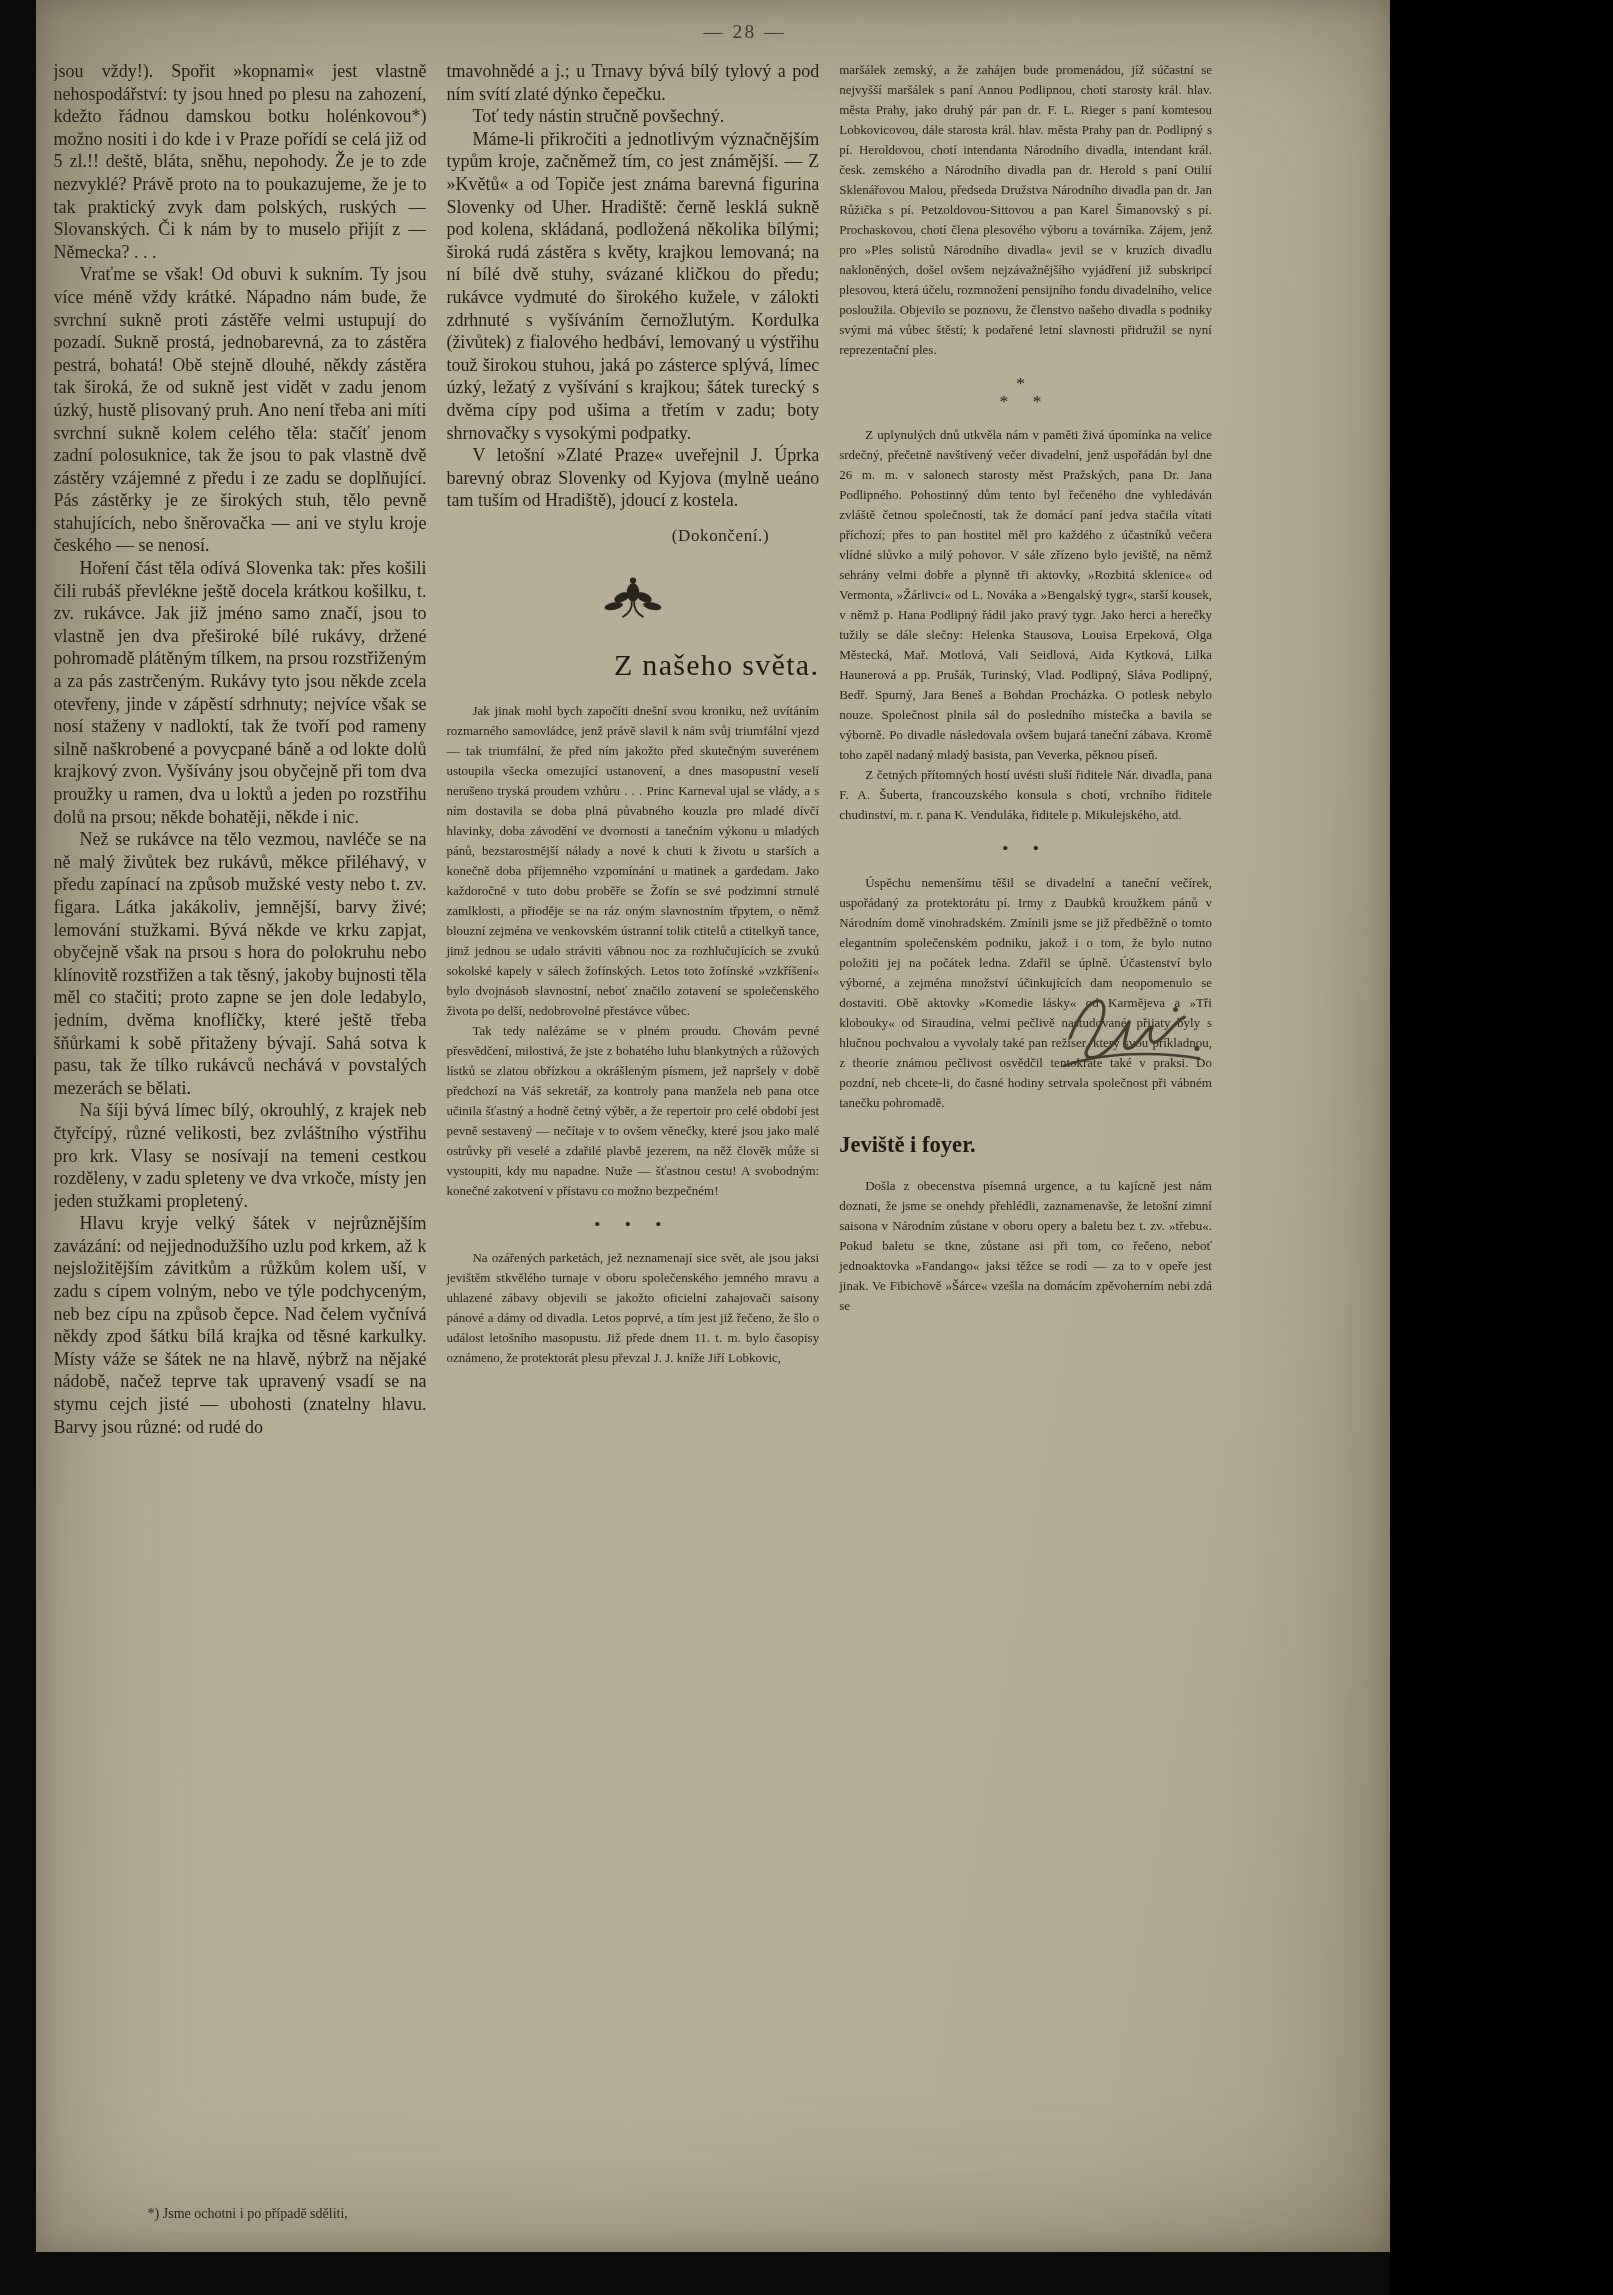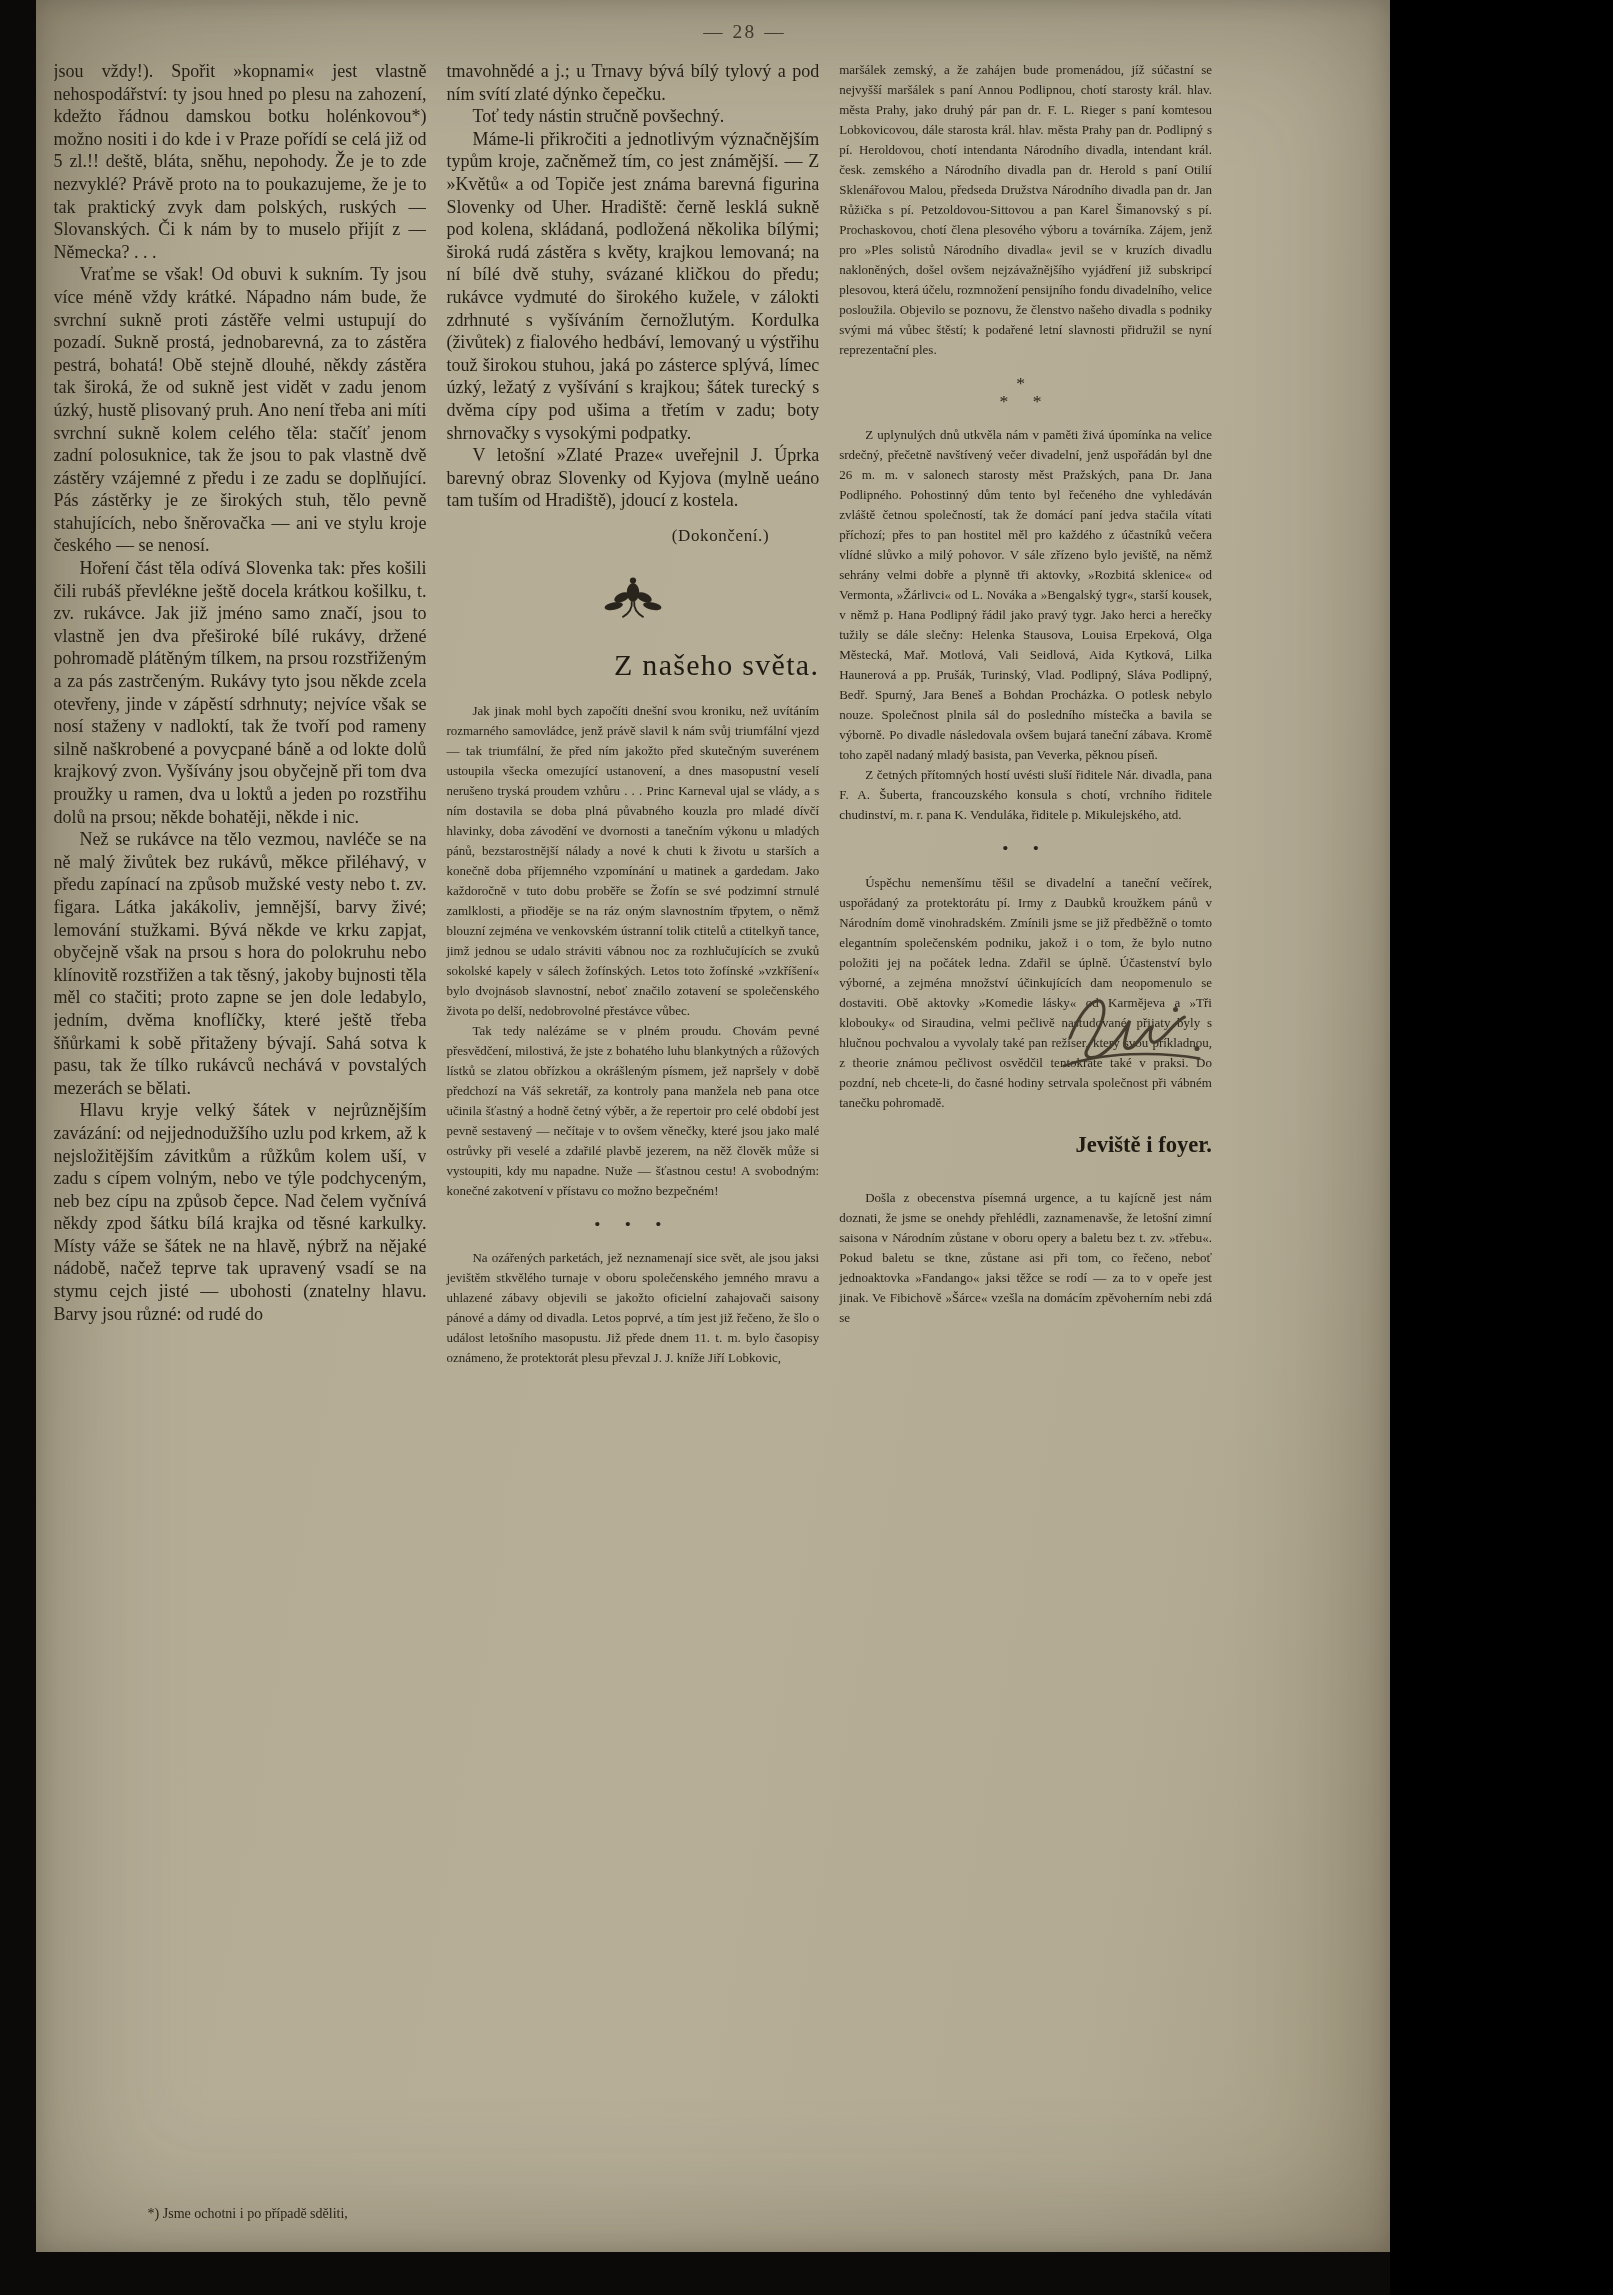--- a/index.html
+++ b/index.html
@@ -19,21 +19,21 @@
   .plist{width:100%;}
   .para{margin:0;text-align:justify;text-indent:26px;hyphens:auto;}
   .feature .para{font-size:18px;line-height:22.6px;}
   .chronicle .para, .plist.chronicle .para{font-size:13px;line-height:20px;}
   .cont > p:first-child{text-indent:0;}
   .footnote{margin-top:auto;font-size:14px;padding-left:94px;color:#2a2419;}
   .dokonceni{text-align:right;padding-right:50px;margin-top:14px;font-size:17px;letter-spacing:0.6px;}
   .ornament{text-align:center;margin:29px 0 3.8px 0;}
   .section-heading{font-size:30px;font-weight:normal;text-align:right;margin:21px 0 19px 0;
                    letter-spacing:1.3px;color:#1f1a12;}
-  .sub-heading{font-size:22.6px;font-weight:bold;text-align:right;margin:19px 0 30px 0;color:#1f1a12;font-family:Liberation Serif, serif;}
+  .sub-heading{font-size:22.6px;font-weight:bold;text-align:left;margin:19px 0 18px 0;color:#1f1a12;font-family:Liberation Serif, serif;}
   .sep{text-align:center;margin:15px 0;font-size:17.6px;letter-spacing:10px;white-space:pre-line;
        line-height:17.6px;color:#2a2419;}
   .signature{height:0;overflow:visible;text-align:right;}
   .signature svg{transform:translateY(-135px) translateX(-3.8px);}
 </style>
 </head>
 <body>
 
 <div class="scan">
   <div class="frame-left"></div>
@@ -43,20 +43,21 @@
     <div class="pagenum">— 28 —</div>
 
     <div class="cols">
 
       <div class="col feature">
         <div class="plist feature cont">
             <p class="para">jsou vždy!). Spořit »kopnami« jest vlastně nehospodářství: ty jsou hned po plesu na zahození, kdežto řádnou damskou botku holénkovou*) možno nositi i do kde i v Praze pořídí se celá již od 5 zl.!! deště, bláta, sněhu, nepohody. Že je to zde nezvyklé? Právě proto na to poukazujeme, že je to tak praktický zvyk dam polských, ruských — Slovanských. Či k nám by to muselo přijít z — Německa? . . .</p>
             <p class="para">Vraťme se však! Od obuvi k sukním. Ty jsou více méně vždy krátké. Nápadno nám bude, že svrchní sukně proti zástěře velmi ustupují do pozadí. Sukně prostá, jednobarevná, za to zástěra pestrá, bohatá! Obě stejně dlouhé, někdy zástěra tak široká, že od sukně jest vidět v zadu jenom úzký, hustě plisovaný pruh. Ano není třeba ani míti svrchní sukně kolem celého těla: stačíť jenom zadní polosuknice, tak že jsou to pak vlastně dvě zástěry vzájemné z předu i ze zadu se doplňující. Pás zástěrky je ze širokých stuh, tělo pevně stahujících, nebo šněrovačka — ani ve stylu kroje českého — se nenosí.</p>
             <p class="para">Hoření část těla odívá Slovenka tak: přes košili čili rubáš převlékne ještě docela krátkou košilku, t. zv. rukávce. Jak již jméno samo značí, jsou to vlastně jen dva přeširoké bílé rukávy, držené pohromadě plátěným tílkem, na prsou rozstřiženým a za pás zastrčeným. Rukávy tyto jsou někde zcela otevřeny, jinde v zápěstí sdrhnuty; nejvíce však se nosí staženy v nadloktí, tak že tvoří pod rameny silně naškrobené a povycpané báně a od lokte dolů krajkový zvon. Vyšívány jsou obyčejně při tom dva proužky u ramen, dva u loktů a jeden po rozstřihu dolů na prsou; někde bohatěji, někde i nic.</p>
             <p class="para">Než se rukávce na tělo vezmou, navléče se na ně malý živůtek bez rukávů, měkce přiléhavý, v předu zapínací na způsob mužské vesty nebo t. zv. figara. Látka jakákoliv, jemnější, barvy živé; lemování stužkami. Bývá někde ve krku zapjat, obyčejně však na prsou s hora do polokruhu nebo klínovitě rozstřižen a tak těsný, jakoby bujnosti těla měl co stačiti; proto zapne se jen dole ledabylo, jedním, dvěma knoflíčky, které ještě třeba šňůrkami k sobě přitaženy bývají. Sahá sotva k pasu, tak že tílko rukávců nechává v povstalých mezerách se bělati.</p>
+            <p class="para">Na šíji bývá límec bílý, okrouhlý, z krajek neb čtyřcípý, různé velikosti, bez zvláštního výstřihu pro krk. Vlasy se nosívají na temeni cestkou rozděleny, v zadu spleteny ve dva vrkoče, místy jen jeden stužkami propletený.</p>
             <p class="para">Hlavu kryje velký šátek v nejrůznějším zavázání: od nejjednodužšího uzlu pod krkem, až k nejsložitějším závitkům a růžkům kolem uší, v zadu s cípem volným, nebo ve týle podchyceným, neb bez cípu na způsob čepce. Nad čelem vyčnívá někdy zpod šátku bílá krajka od těsné karkulky. Místy váže se šátek ne na hlavě, nýbrž na nějaké nádobě, načež teprve tak upravený vsadí se na stymu cejch jisté — ubohosti (znatelny hlavu. Barvy jsou různé: od rudé do</p>
           </div>
         <div class="footnote">*) Jsme ochotni i po případě sděliti,</div>
       </div>
 
       <div class="col">
         <div class="plist feature cont">
             <p class="para">tmavohnědé a j.; u Trnavy bývá bílý tylový a pod ním svítí zlaté dýnko čepečku.</p>
             <p class="para">Toť tedy nástin stručně povšechný.</p>
             <p class="para">Máme-li přikročiti a jednotlivým význačnějším typům kroje, začněmež tím, co jest známější. — Z »Květů« a od Topiče jest známa barevná figurina Slovenky od Uher. Hradiště: černě lesklá sukně pod kolena, skládaná, podložená několika bílými; široká rudá zástěra s květy, krajkou lemovaná; na ní bílé dvě stuhy, svázané kličkou do předu; rukávce vydmuté do širokého kužele, v zálokti zdrhnuté s vyšíváním černožlutým. Kordulka (živůtek) z fialového hedbáví, lemovaný u výstřihu touž širokou stuhou, jaká po zásterce splývá, límec úzký, ležatý z vyšívání s krajkou; šátek turecký s dvěma cípy pod ušima a třetím v zadu; boty shrnovačky s vysokými podpatky.</p>

